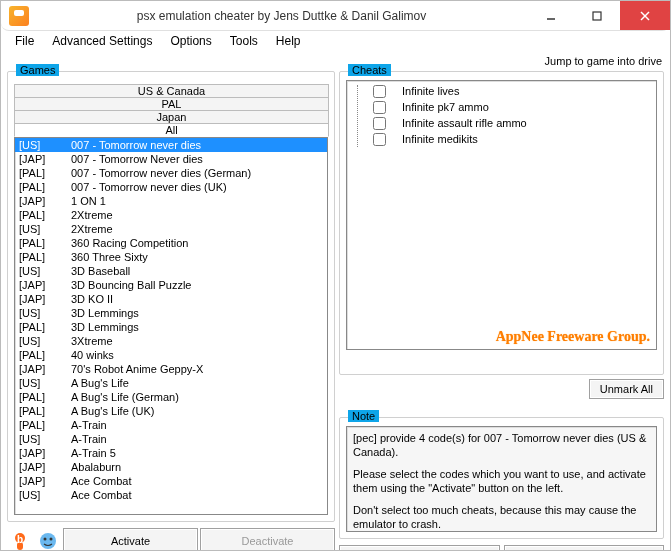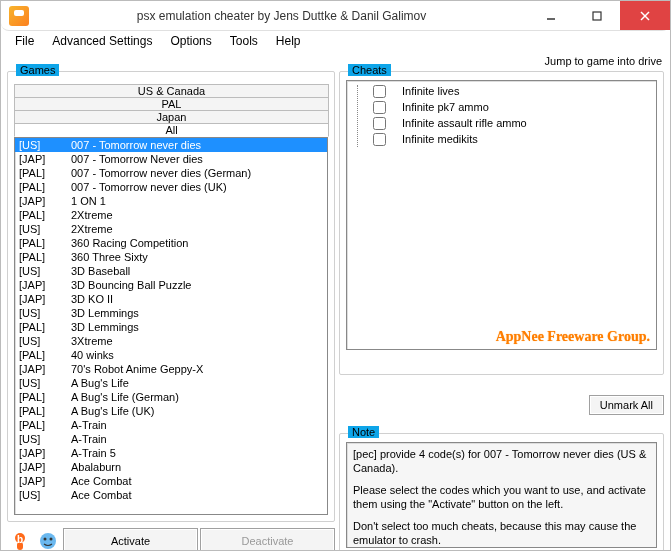--- a/index.html
+++ b/index.html
@@ -202,21 +202,20 @@
   pointer-events:none;
 }
 .unmark-row { display:flex; justify-content:flex-end; margin-top:4px; }
 .small-btn {
   border: 1px solid #a0a0a0;
   background: #f4f4f4;
   font-size: 11px;
   padding: 3px 10px;
   cursor: pointer;
   box-shadow: inset 0 0 0 1px #fff;
-  margin-top: 16px;
 }
 .small-btn:disabled{ color:#999; cursor:default;}
 
 .note-box {
   margin-top: 18px;
 }
 .note-text {
   border: 1px solid #888;
   background: #f6f6f6;
   padding: 4px 6px;

